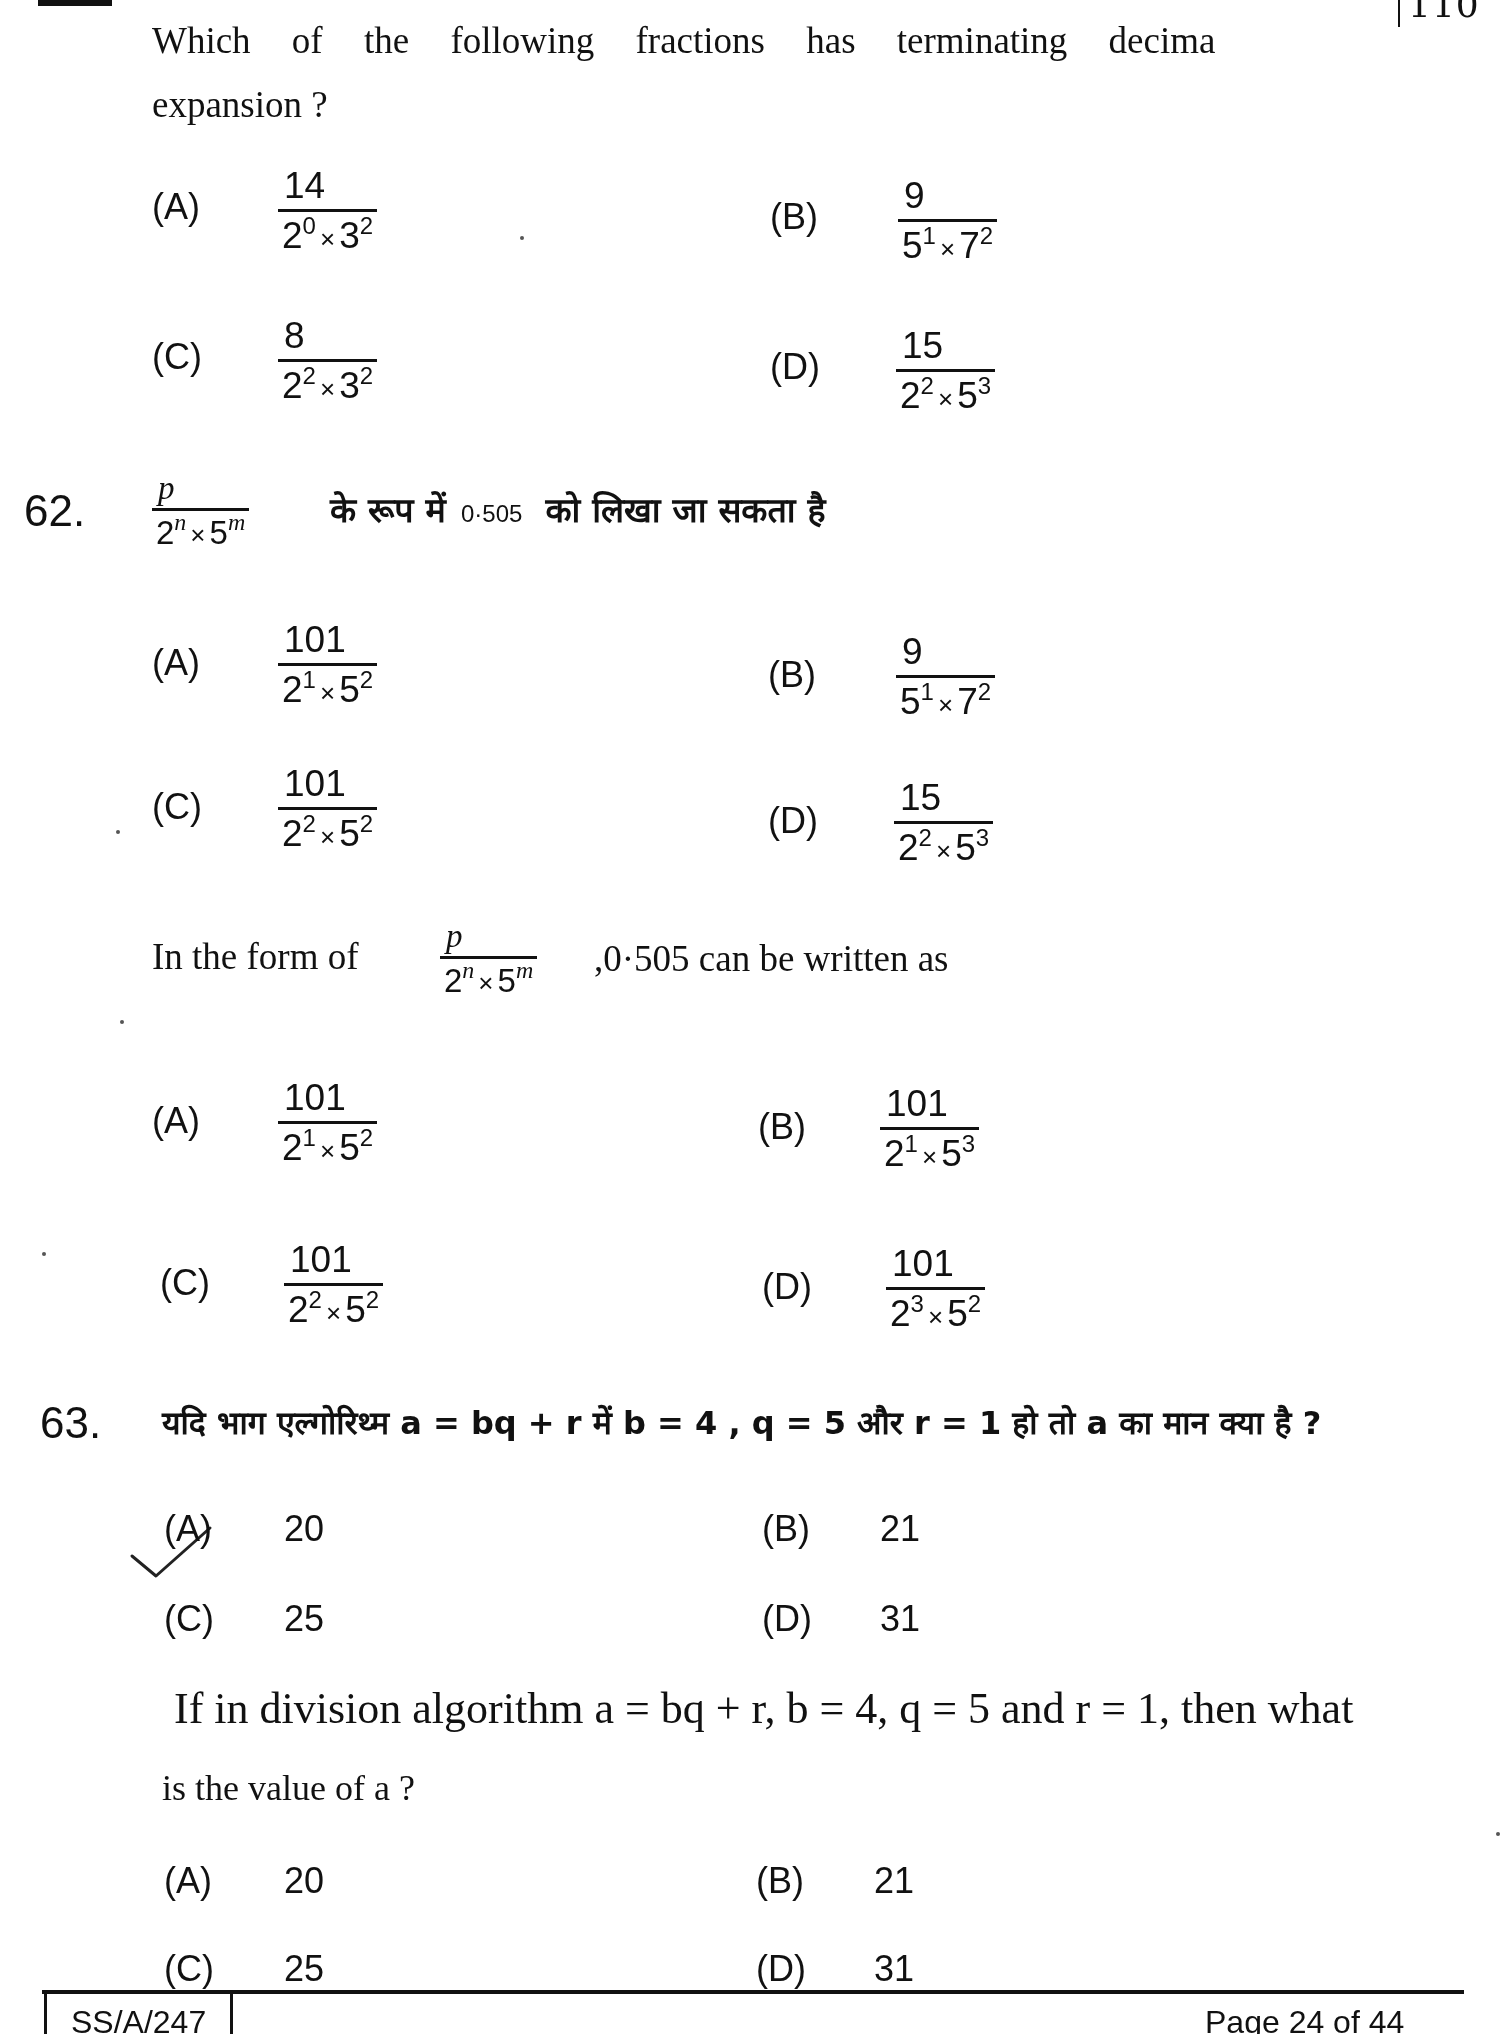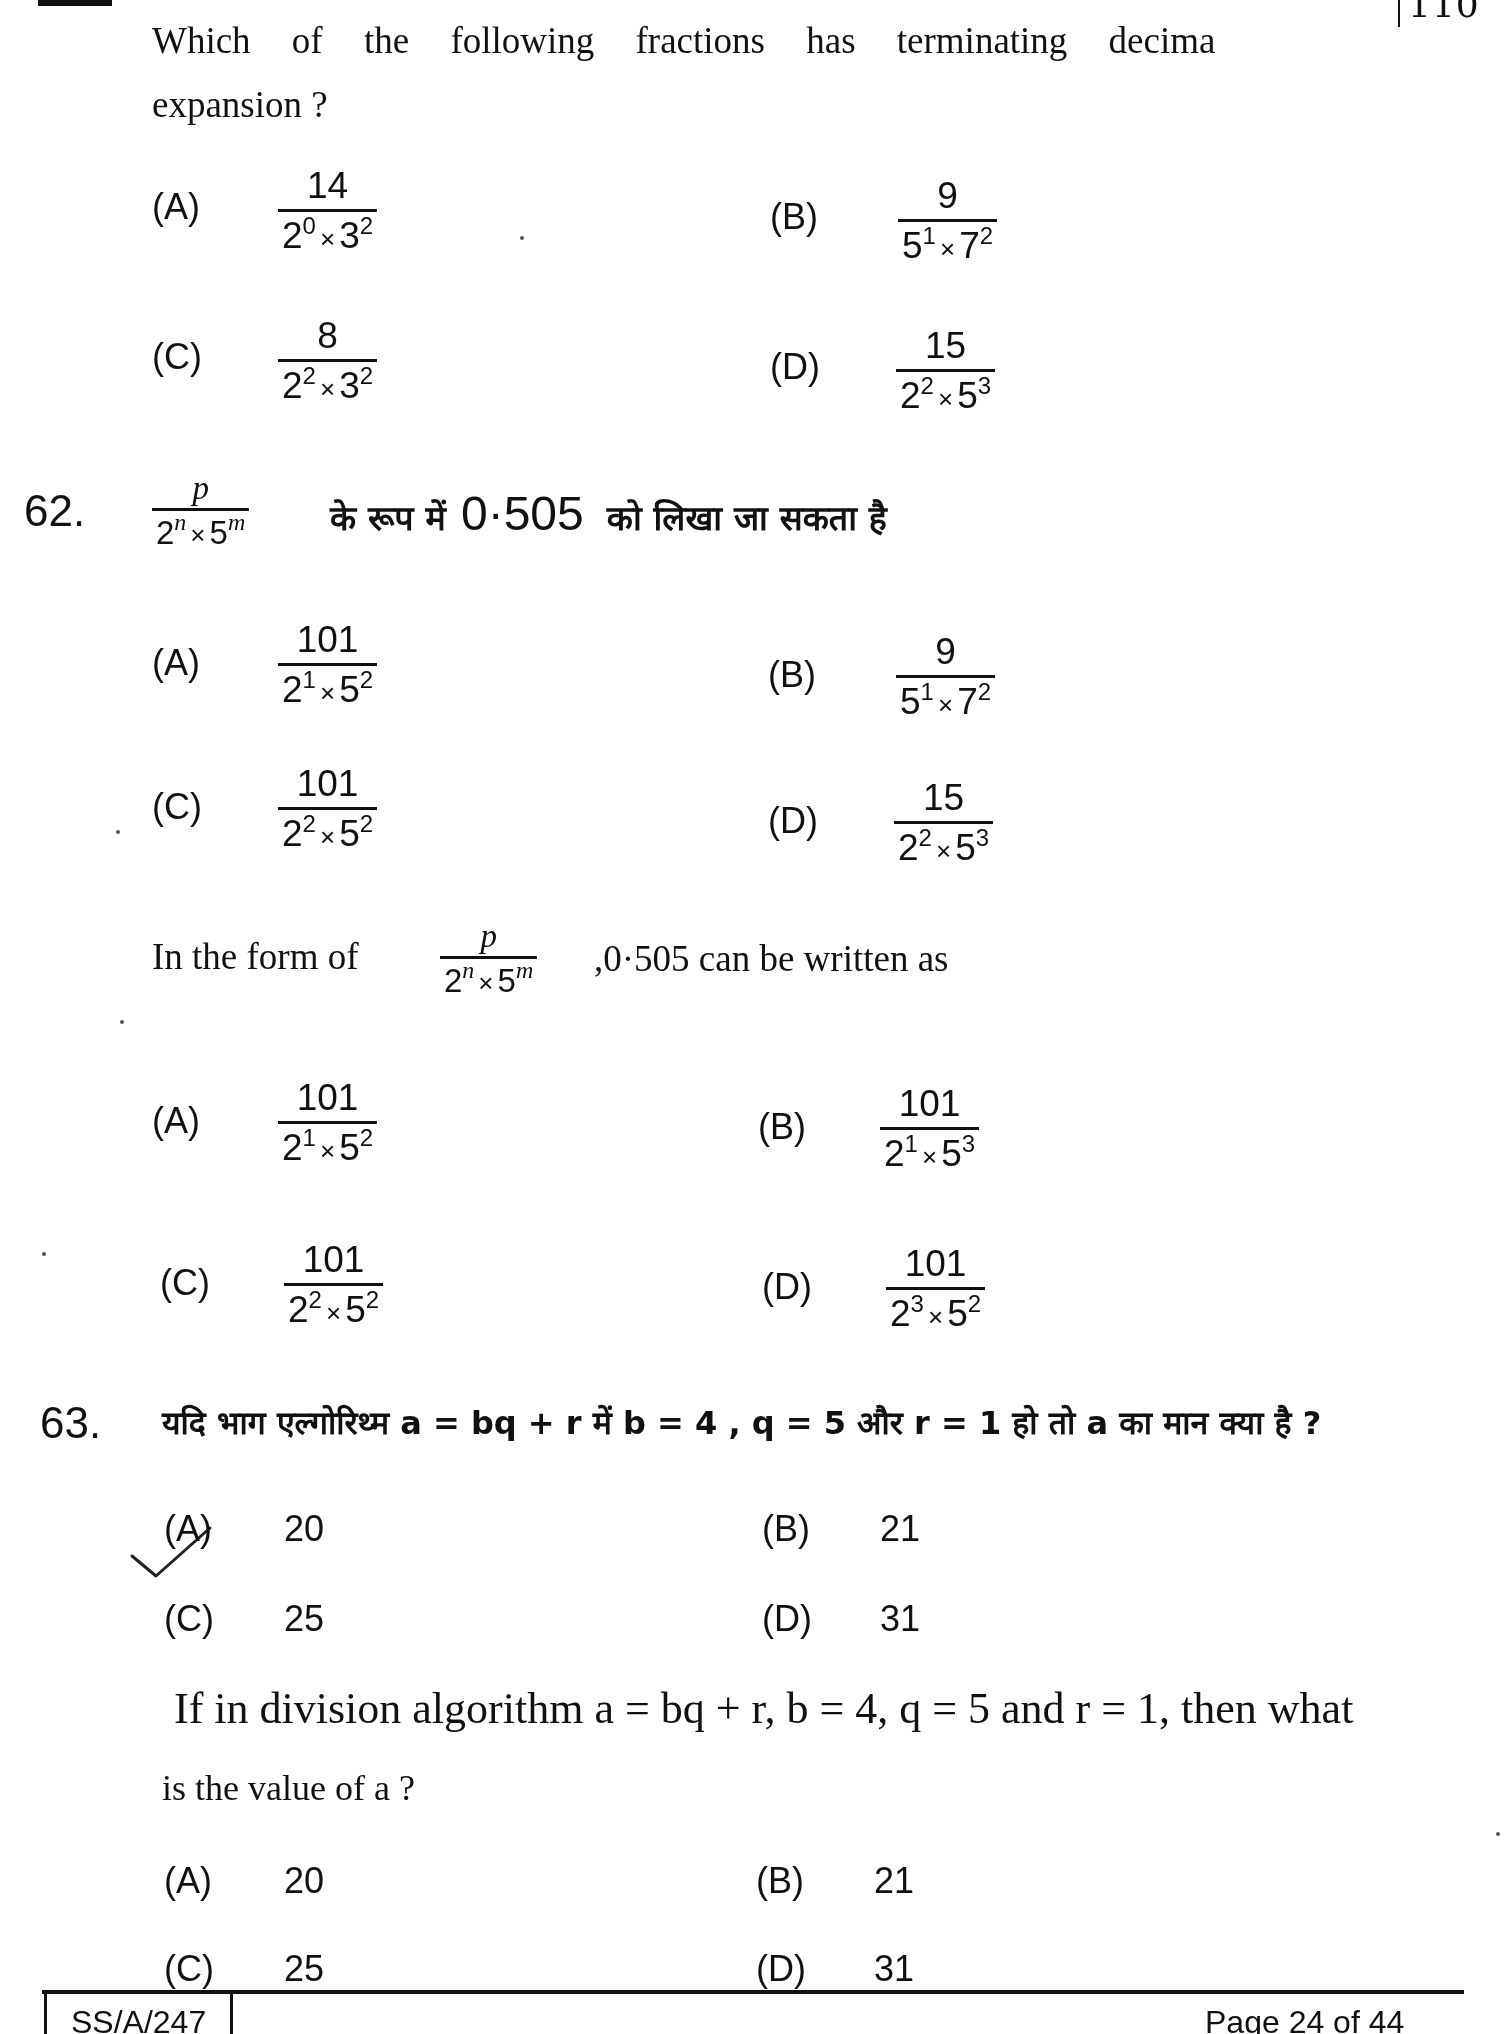--- a/index.html
+++ b/index.html
@@ -14,21 +14,21 @@
   .page-ref .bar { display: inline-block; width: 2px; height: 38px; background: #111; vertical-align: middle; margin-right: 8px; }
 
   .para { font-size: 37px; line-height: 1.15; white-space: nowrap; font-family: Liberation Serif, serif; }
   .q61-line1 { left: 152px; top: 20px; word-spacing: 32px; }
   .q61-line2 { left: 152px; top: 84px; }
   .qnum { font-size: 44px; }
   .sans { font-family: "Liberation Sans", "DejaVu Sans", sans-serif; }
   .hindi { font-family: "DejaVu Sans", "Liberation Sans", sans-serif; font-weight: bold; font-size: 34px; white-space: nowrap; }
 
   .opt-label { font-family: "Liberation Sans", sans-serif; font-size: 36px; }
-  .frac { display: inline-flex; flex-direction: column; align-items: center; font-family: "Liberation Sans", sans-serif; }
+  .frac { display: inline-flex; flex-direction: column; align-items: flex-start; font-family: "Liberation Sans", sans-serif; }
   .frac .num { font-size: 37px; line-height: 1.1; padding: 0 6px; }
   .frac .line { align-self: stretch; height: 3px; background: #111; margin: 2px 0 4px; }
   .frac .den { font-size: 37px; line-height: 1.1; white-space: nowrap; padding: 0 4px; }
   .frac sup { font-size: 24px; vertical-align: 14px; line-height: 0; }
   .frac .times { font-size: 26px; margin: 0 4px; }
   .var { font-style: italic; font-family: "Liberation Serif", serif; }
   .frac-small .num, .frac-small .den { font-size: 33px; }
 
   .num-val { font-family: "Liberation Sans", sans-serif; font-size: 36px; }
   .tick { left: 128px; top: 1520px; }
@@ -77,21 +77,21 @@
 </div>
 
 <div class="abs qnum sans" style="left:24px;top:486px">62.</div>
 <div class="abs frac frac-small" style="left:152px;top:470px">
   <span class="num var">p</span>
     <span class="line"></span>
   <span class="den"><span>2</span><sup class="var">n</sup><span class="times">×</span><span>5</span><sup class="var">m</sup></span>
 </div>
 <div class="abs" style="left:330px;top:486px;white-space:nowrap">
   <span class="hindi">के रूप में</span>
-  <span class="sans" style="font-size:48px;margin:0 18px 0 10px">0·505</span>
+  <span class="sans" style="font-size:24px;margin:0 18px 0 10px">0·505</span>
   <span class="hindi">को लिखा जा सकता है</span>
 </div>
 
 <div class="abs opt-label" style="left:152px;top:642px">(A)</div>
 <div class="abs frac" style="left:278px;top:620px">
   <span class="num">101</span>
     <span class="line"></span>
   <span class="den"><span>2</span><sup>1</sup><span class="times">×</span><span>5</span><sup>2</sup></span>
 </div>
 <div class="abs opt-label" style="left:768px;top:654px">(B)</div>

